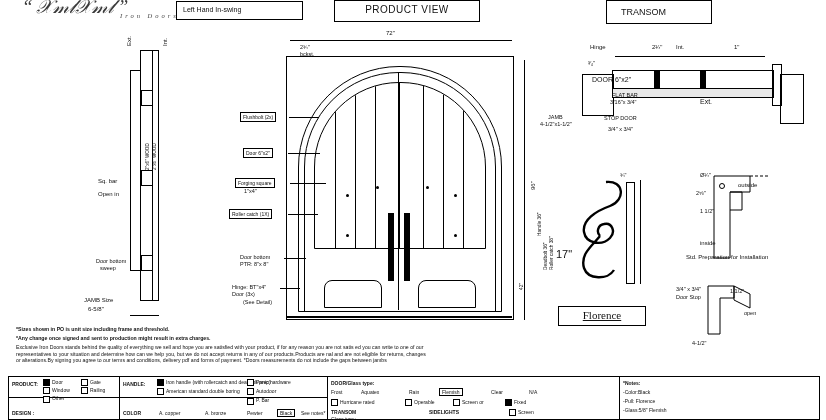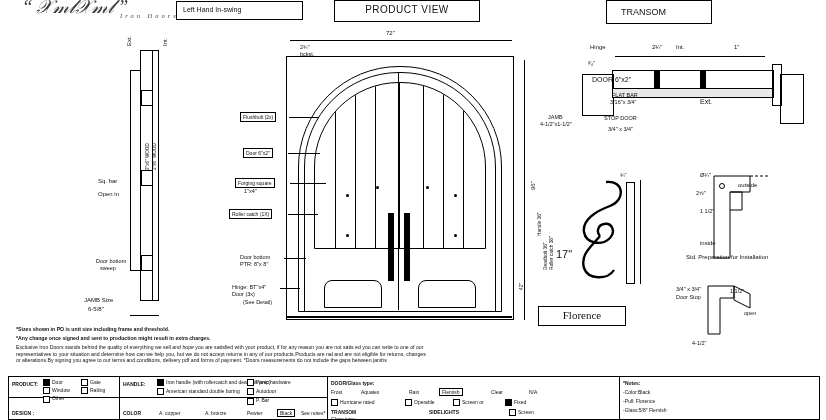--- a/index.html
+++ b/index.html
@@ -149,21 +149,21 @@
   <div class="abs" style="left:572px;top:176px;width:80px;height:130px;">
     <svg width="60" height="110" viewBox="0 0 60 110">
       <path d="M34 6 C52 4 54 24 38 30 C24 35 10 44 12 56 C14 68 30 70 38 62 C44 56 40 46 32 48 C26 49 24 56 28 60
                M28 60 C20 70 8 78 12 92 C16 104 36 104 42 94" fill="none" stroke="#000" stroke-width="2.4"></path>
     </svg>
     <div class="abs vleader" style="left:68px;top:4px;height:104px;"></div>
   </div>
   <div class="abs lbl6" style="left:556px;top:248px;font-size:11px;">17"</div>
   <div class="abs" style="left:626px;top:182px;width:7px;height:100px;border:1px solid #000;"></div>
   <div class="abs lbl" style="left:620px;top:172px;">¾"</div>
-  <div class="abs box ctr" style="left:538px;top:306px;width:86px;height:18px;">
+  <div class="abs box ctr" style="left:558px;top:306px;width:86px;height:18px;text-decoration:underline;">
     <div style="font-size:11px;margin-top:2px;font-family:'Liberation Serif',serif;">Florence</div>
   </div>
 
   <div class="abs" style="left:560px;top:44px;width:250px;height:110px;">
     <div class="abs" style="left:22px;top:30px;width:30px;height:40px;border:1px solid #000;"></div>
     <div class="abs" style="left:52px;top:26px;width:160px;height:18px;border:1px solid #000;"></div>
     <div class="abs" style="left:52px;top:44px;width:160px;height:8px;border:1px solid #000;background:#e9e9e9;"></div>
     <div class="abs" style="left:212px;top:20px;width:8px;height:40px;border:1px solid #000;"></div>
     <div class="abs" style="left:220px;top:30px;width:22px;height:48px;border:1px solid #000;"></div>
     <div class="abs rule" style="left:55px;top:12px;width:150px;height:1px;"></div>

